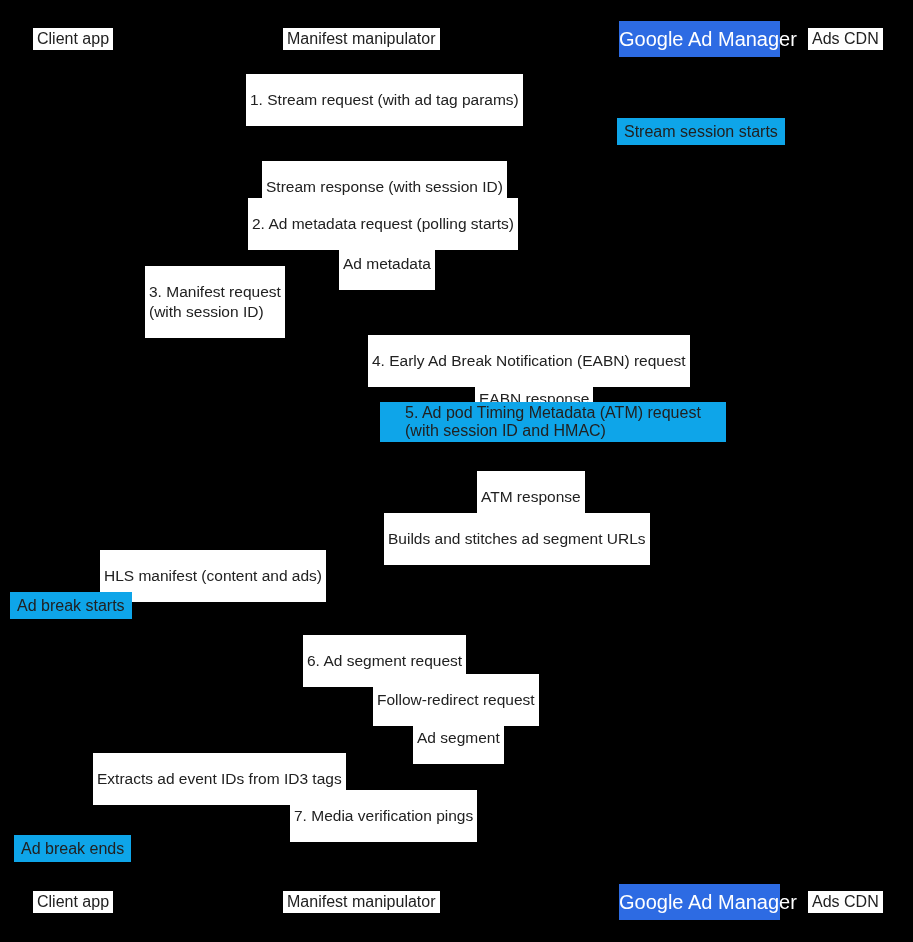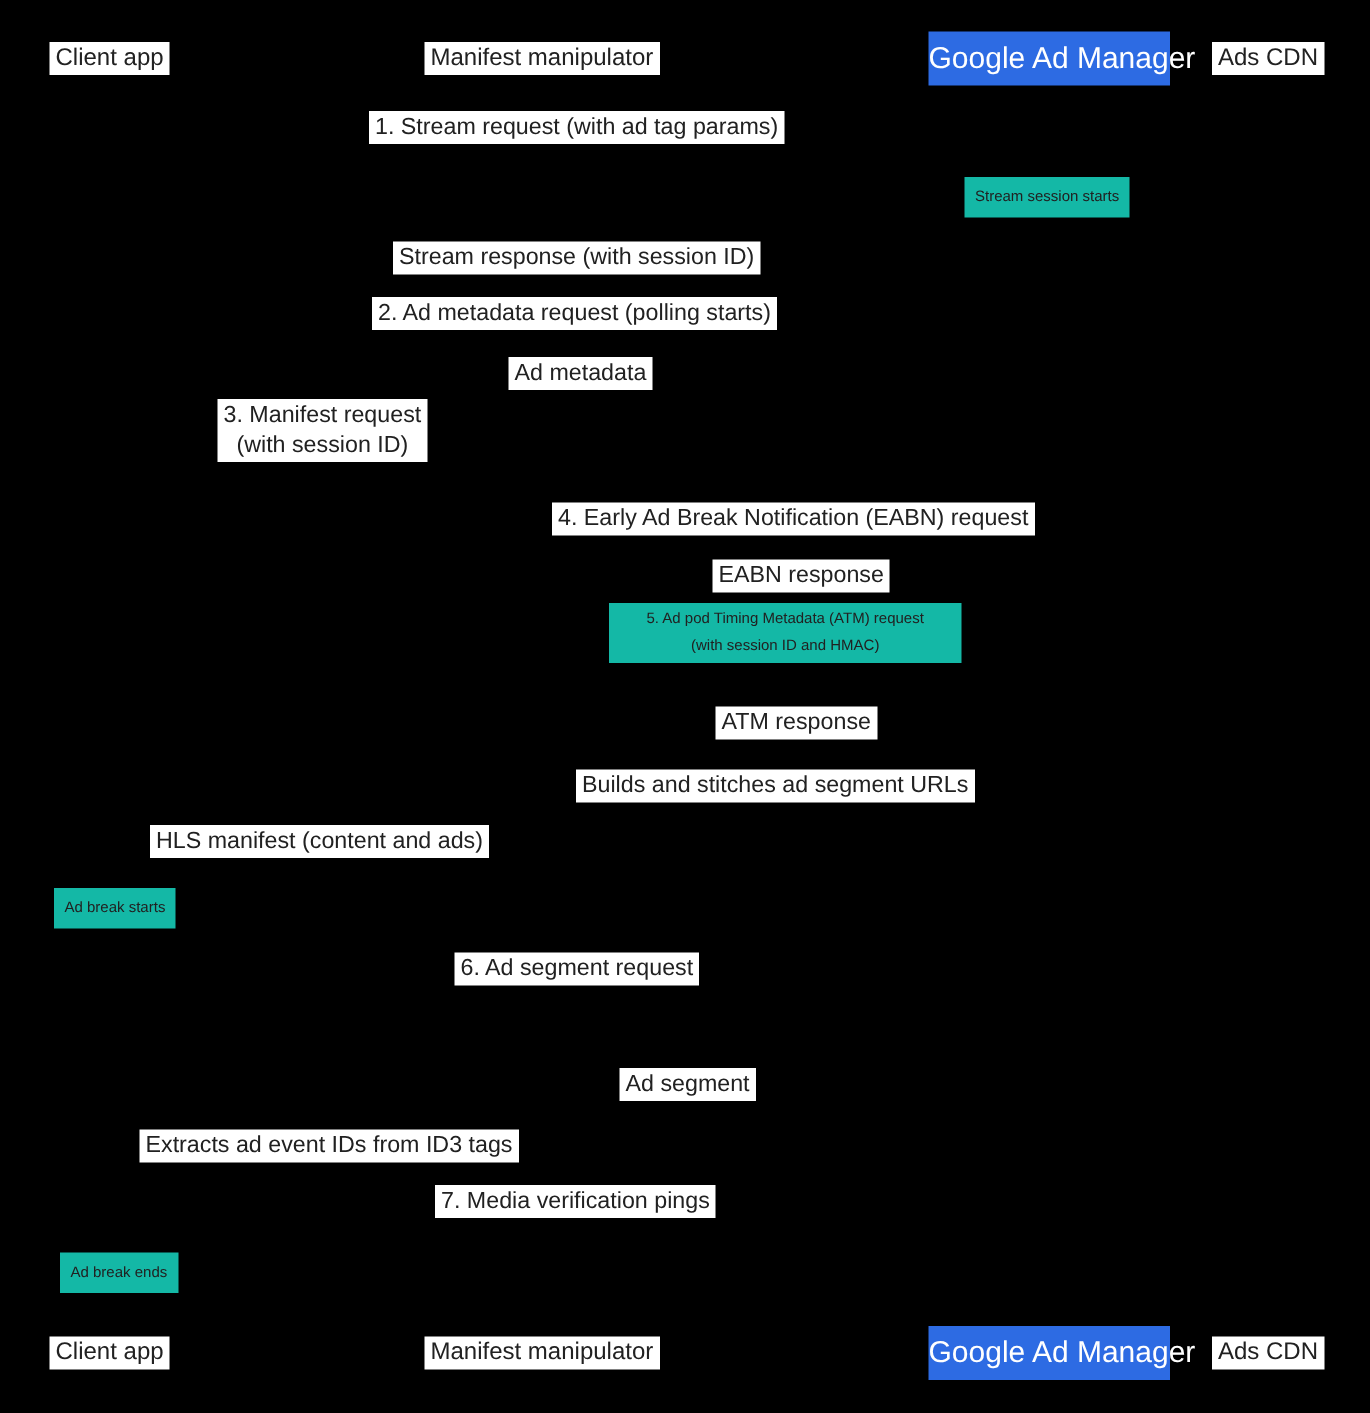--- a/index.html
+++ b/index.html
@@ -36,37 +36,36 @@
     text-align: center;
     white-space: nowrap;
   }
   
   .msg {
     position: absolute;
     background: #ffffff;
     color: #212121;
     font-size: 15.5px;
     line-height: 20px;
-    padding: 1px 4px;
+    padding: 16px 4px;
     white-space: nowrap;
   }
   
   .note {
     position: absolute;
-    background: #14b8a6;
+    background: #0ea5e9;
     color: #212121;
-    font-size: 10px;
+    font-size: 16px;
     line-height: 19px;
     padding: 4px 7px;
     white-space: nowrap;
-    margin-left: 26px;
   }
   .two-line {
     white-space: pre-line;
-    text-align: center;
+    text-align: left;
   }
 </style>
 </head>
 <body>
 
 <div class="canvas">
 
   <div class="actor" style="left:33px; top:28px;">Client app</div>
   <div class="actor" style="left:283px; top:28px;">Manifest manipulator</div>
   <div class="actor-primary" style="left:619px; top:21px;">Google Ad Manager</div>
@@ -95,20 +94,21 @@
   <div class="msg" style="left:477px; top:471px;">ATM response</div>
 
   <div class="msg" style="left:384px; top:513px;">Builds and stitches ad segment URLs</div>
 
   <div class="msg" style="left:100px; top:550px;">HLS manifest (content and ads)</div>
 
   <div class="note" style="left:10px; top:592px;text-align:center;">Ad break starts</div>
 
   <div class="msg" style="left:303px; top:635px;">6. Ad segment request</div>
 
+  <div class="msg" style="left:373px; top:674px;">Follow-redirect request</div>
 
   <div class="msg" style="left:413px; top:712px;">Ad segment</div>
 
   <div class="msg" style="left:93px; top:753px;">Extracts ad event IDs from ID3 tags</div>
 
   <div class="msg" style="left:290px; top:790px;">7. Media verification pings</div>
 
   <div class="note" style="left:14px; top:835px;">Ad break ends</div>
 
   <div class="actor" style="left:33px; top:891px;">Client app</div>

